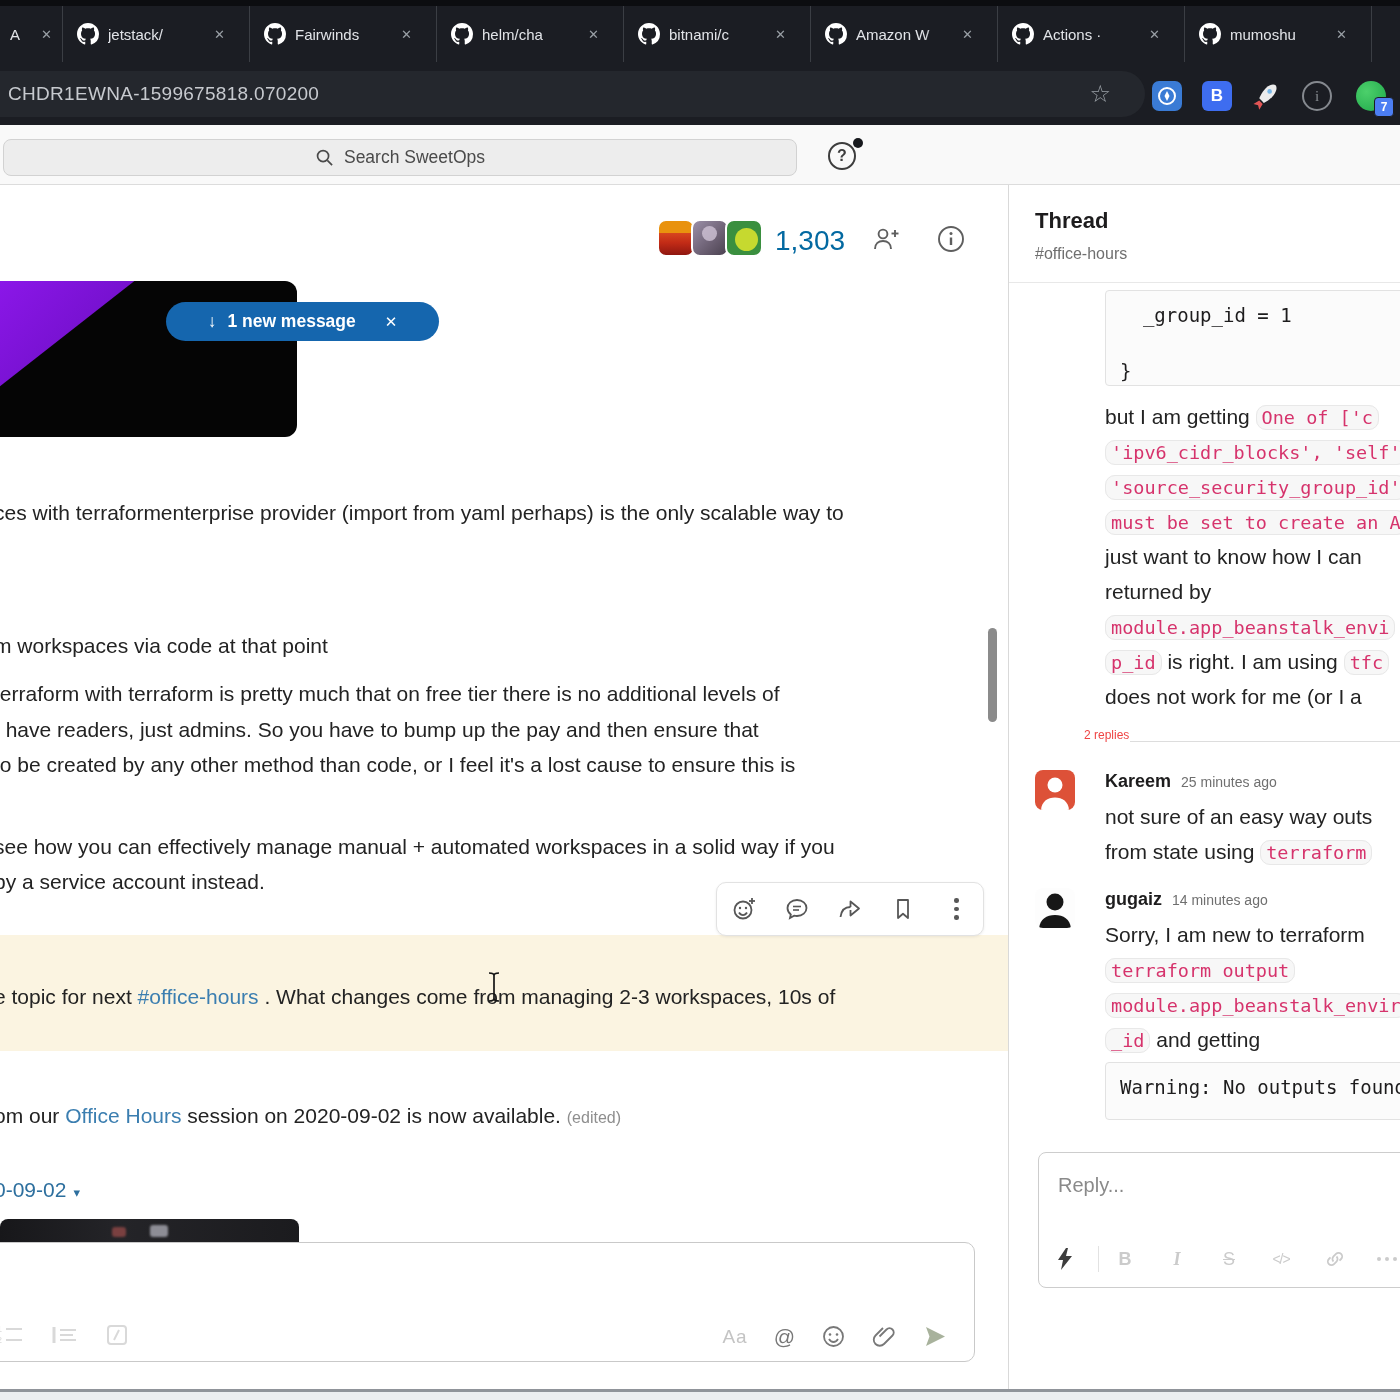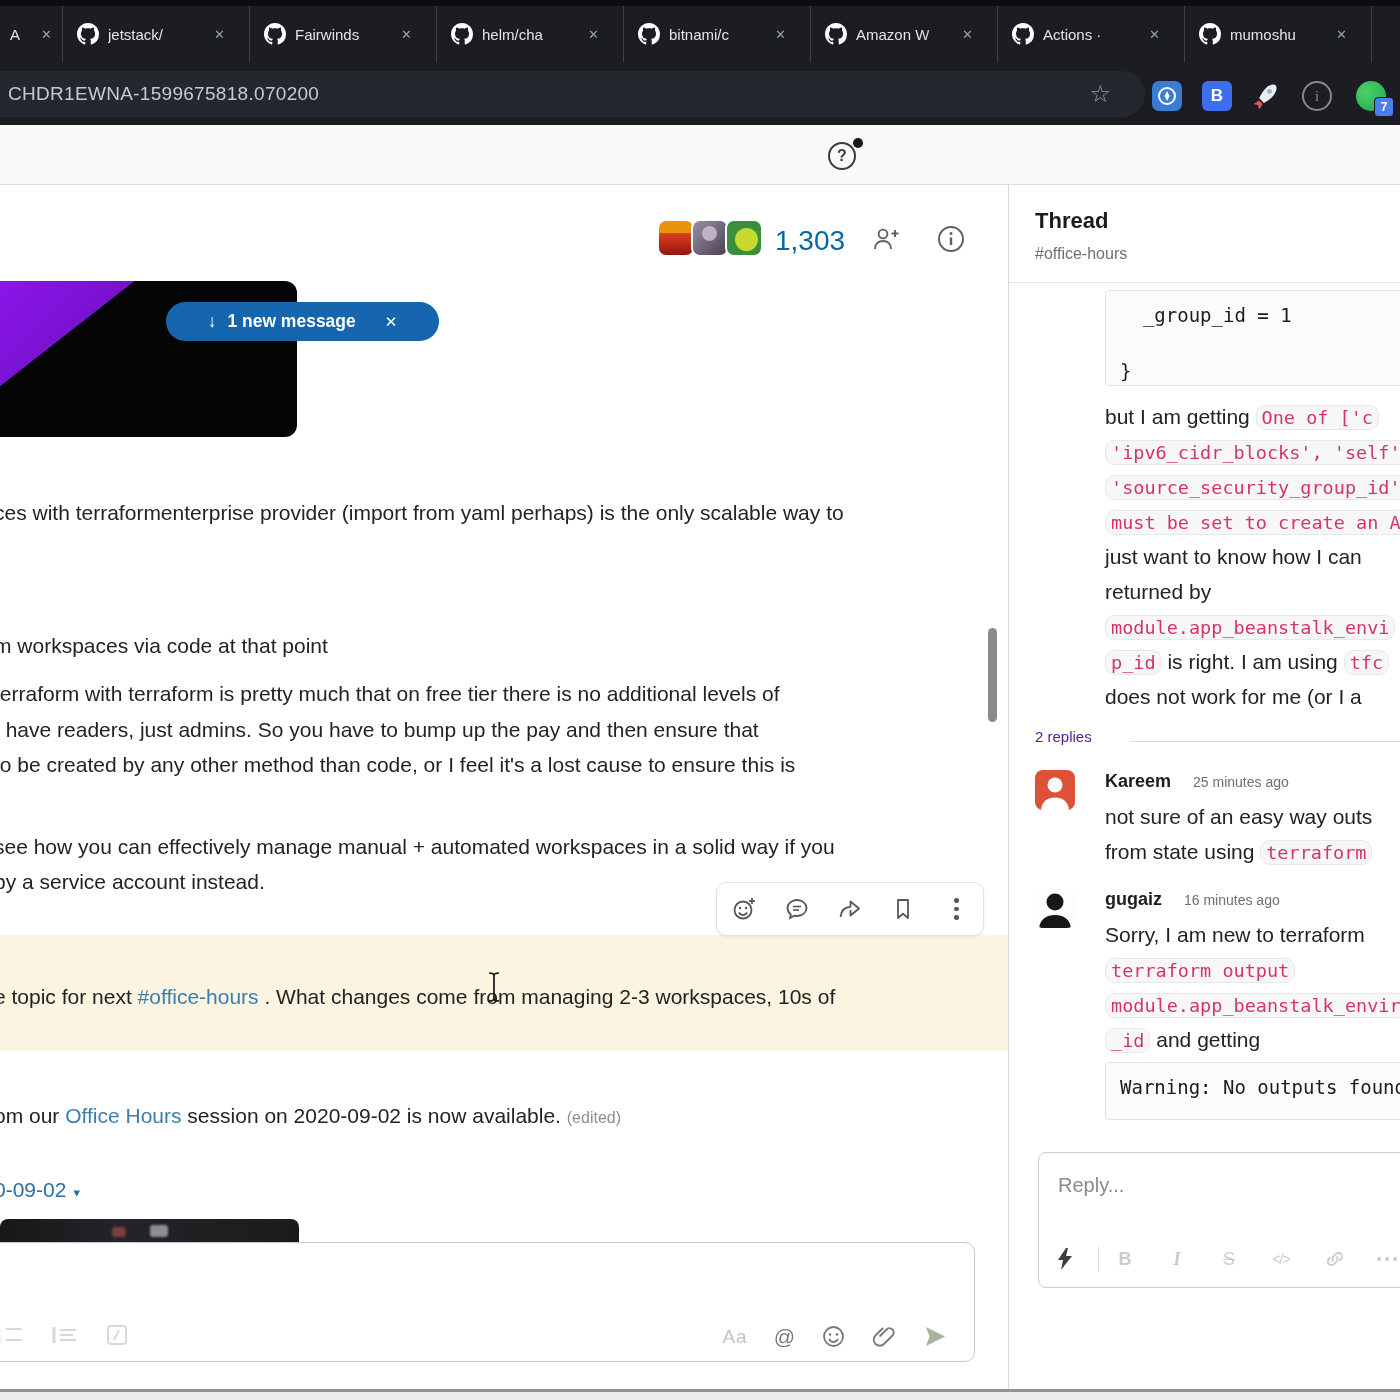--- a/index.html
+++ b/index.html
@@ -91,24 +91,24 @@
   .tp-divider{position:absolute;left:1008px;top:185px;width:1px;height:1215px;background:#d9d9d9}
   .tp-title{position:absolute;left:1035px;top:208px;font-size:22px;font-weight:bold;color:#1d1c1d}
   .tp-channel{position:absolute;left:1035px;top:245px;font-size:16px;color:#6f6f6f}
   .tp-hline{position:absolute;left:1009px;top:282px;width:391px;height:1px;background:#e8e8e8}
   .codeblock{position:absolute;left:1105px;width:420px;background:#fbfbfb;border:1px solid #e2e2e2;border-radius:4px;
         box-sizing:border-box;padding:10px 14px}
   .codeblock pre{margin:0;font-family:"DejaVu Sans Mono",monospace;font-size:19px;line-height:28px;color:#1d1c1d;white-space:pre}
   .tline{position:absolute;left:1105px;white-space:nowrap;font-size:21px;color:#232323;line-height:27px}
   .icode{font-family:"DejaVu Sans Mono",monospace;font-size:18.5px;color:#d6336c;background:#f7f7f7;
         border:1px solid #e8e8e8;border-radius:10px;padding:1px 5px}
-  .replies-label{position:absolute;left:1035px;top:728px;font-size:15px;color:#4c1d95}
+  .replies-label{position:absolute;left:1084px;top:728px;font-size:12px;color:#ef4444}
   .replies-line{position:absolute;left:1130px;top:741px;width:270px;height:1px;background:#ddd}
   .tav{position:absolute;left:1035px;width:40px;height:40px;border-radius:8px;overflow:hidden}
-  .nameline{position:absolute;left:1105px;display:flex;align-items:baseline;gap:22px;white-space:nowrap}
+  .nameline{position:absolute;left:1105px;display:flex;align-items:baseline;gap:10px;white-space:nowrap}
   .uname{font-size:18px;font-weight:bold;color:#1d1c1d}
   .utime{font-size:14px;color:#6f6f6f}
   .replybox{position:absolute;left:1038px;top:1152px;width:380px;height:136px;border:1.5px solid #cdcdcd;border-radius:8px;
         box-sizing:border-box;background:#fff}
   .reply-ph{position:absolute;left:1058px;top:1174px;font-size:20px;color:#8a8a8a}
   .rtb{position:absolute;top:1246px;display:flex;align-items:center;justify-content:center;width:26px;height:26px}
   .rtb-letter{font-size:18px;color:#cbcbcb;font-weight:bold}
   .rtb-i{font-style:italic;font-family:"Liberation Serif",serif}
   .rtb-s{text-decoration:line-through;font-weight:normal}
   .rtb-code{font-size:14px;font-weight:normal;letter-spacing:-1px}
@@ -211,20 +211,27 @@
           <circle cx="17" cy="9" r="2" fill="#7ab8e8"></circle>
           <path d="M8 17l-5 3 4 1 1 4 3-5z" fill="#e25555"></path>
         </svg>
     </span>
     <span class="ext ext-info">i</span>
     <span class="ext ext-green"></span>
     <span class="ext-badge">7</span>
   </div>
 
   <div class="slackbar"></div>
+  <div class="searchbox">
+    <svg width="19" height="19" viewBox="0 0 20 20">
+        <circle cx="8.5" cy="8.5" r="5.8" fill="none" stroke="#4a4a4a" stroke-width="1.8"></circle>
+        <line x1="13" y1="13" x2="18" y2="18" stroke="#4a4a4a" stroke-width="1.8"></line>
+      </svg>
+    <span>Search SweetOps</span>
+  </div>
   <div class="help">
     <span>?</span>
   </div>
   <div class="help-dot"></div>
 
   <span class="cav cav1"></span>
   <span class="cav cav2"></span>
   <span class="cav cav3"></span>
   <span class="ch-count">1,303</span>
   <span class="hbtn" style="left:868px">
@@ -405,21 +412,21 @@
   </div>
 
   <span class="tav" style="top:888px;background:#fdfdfd">
     <svg width="40" height="40" viewBox="0 0 40 40">
         <circle cx="20" cy="14" r="8.5" fill="#171717"></circle>
         <path d="M4 42c0-10 7-15 16-15s16 5 16 15z" fill="#171717"></path>
       </svg>
   </span>
   <div class="nameline" style="top:889px">
     <span class="uname">gugaiz</span>
-    <span class="utime">16 minutes ago</span>
+    <span class="utime">14 minutes ago</span>
   </div>
   <div class="tline" style="top:921px">Sorry, I am new to terraform</div>
   <div class="tline" style="top:956px">
     <span class="icode">terraform output</span>
   </div>
   <div class="tline" style="top:991px">
     <span class="icode">module.app_beanstalk_envir</span>
   </div>
   <div class="tline" style="top:1026px">
     <span class="icode">_id</span><span> and getting</span>

